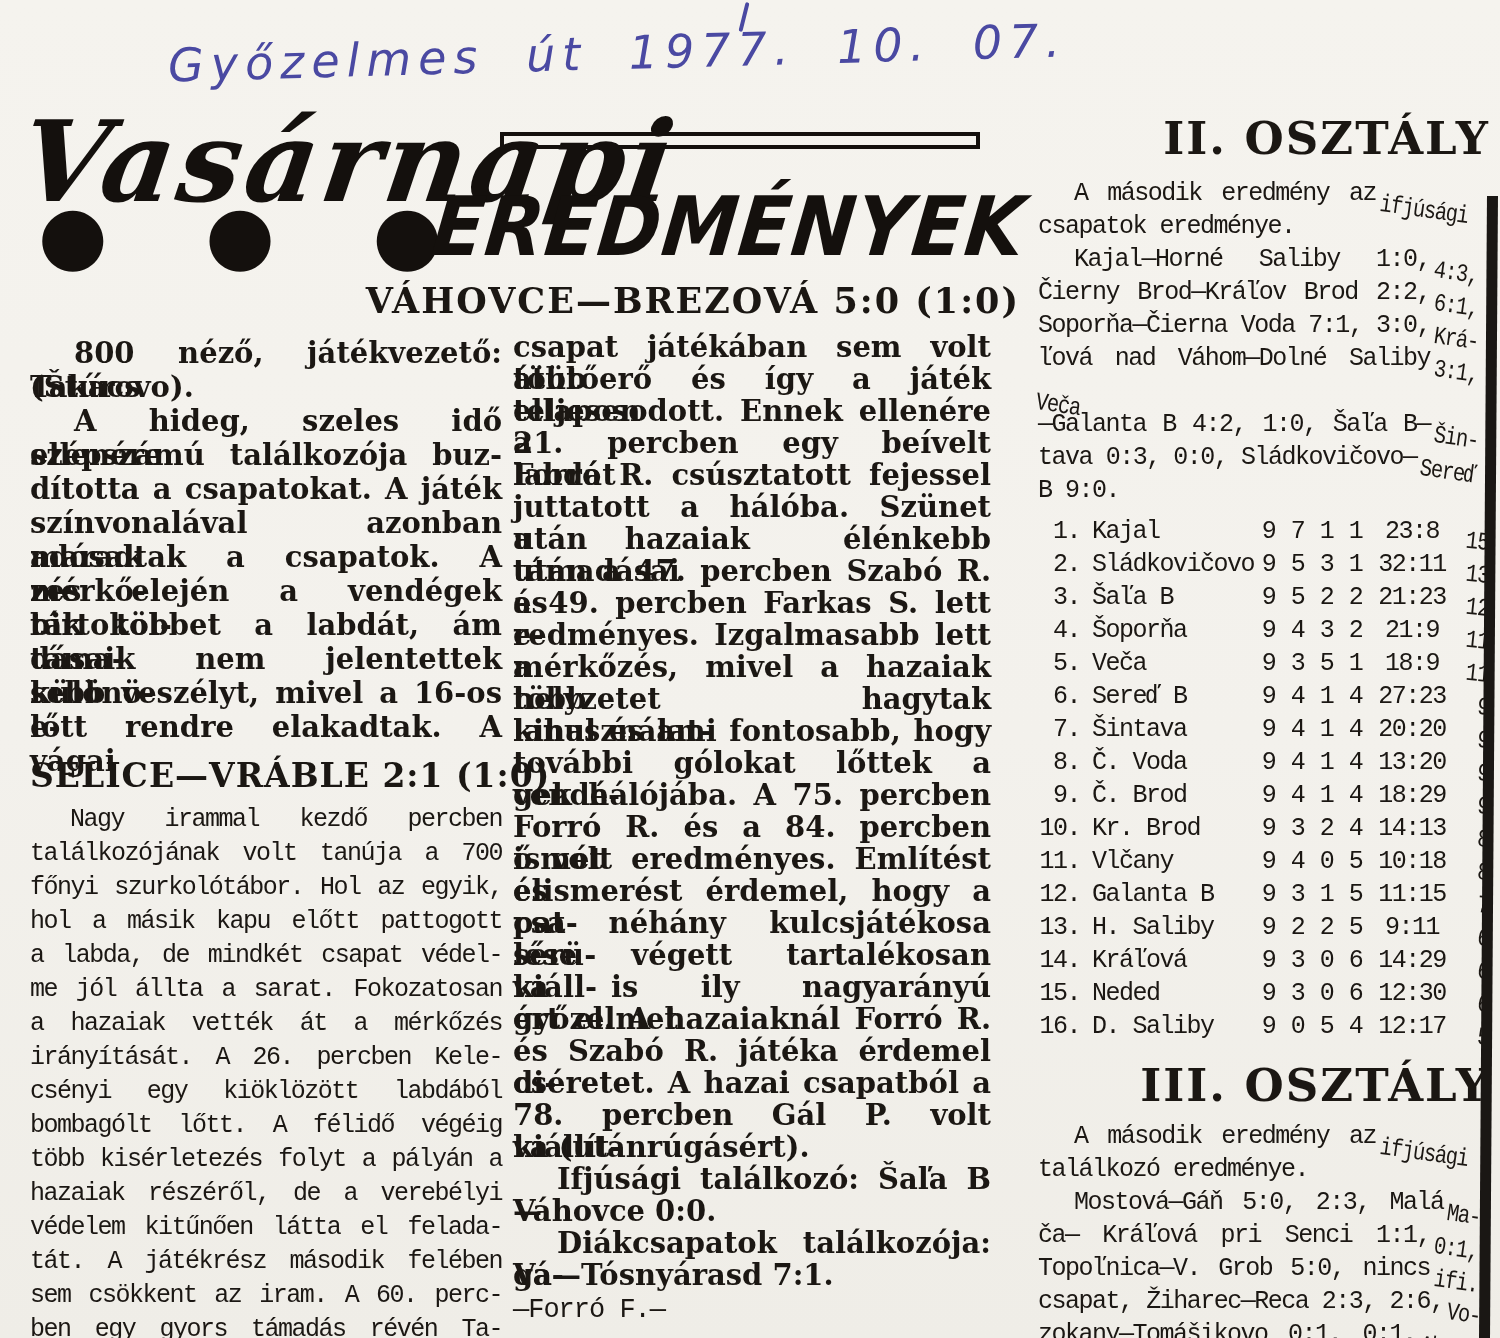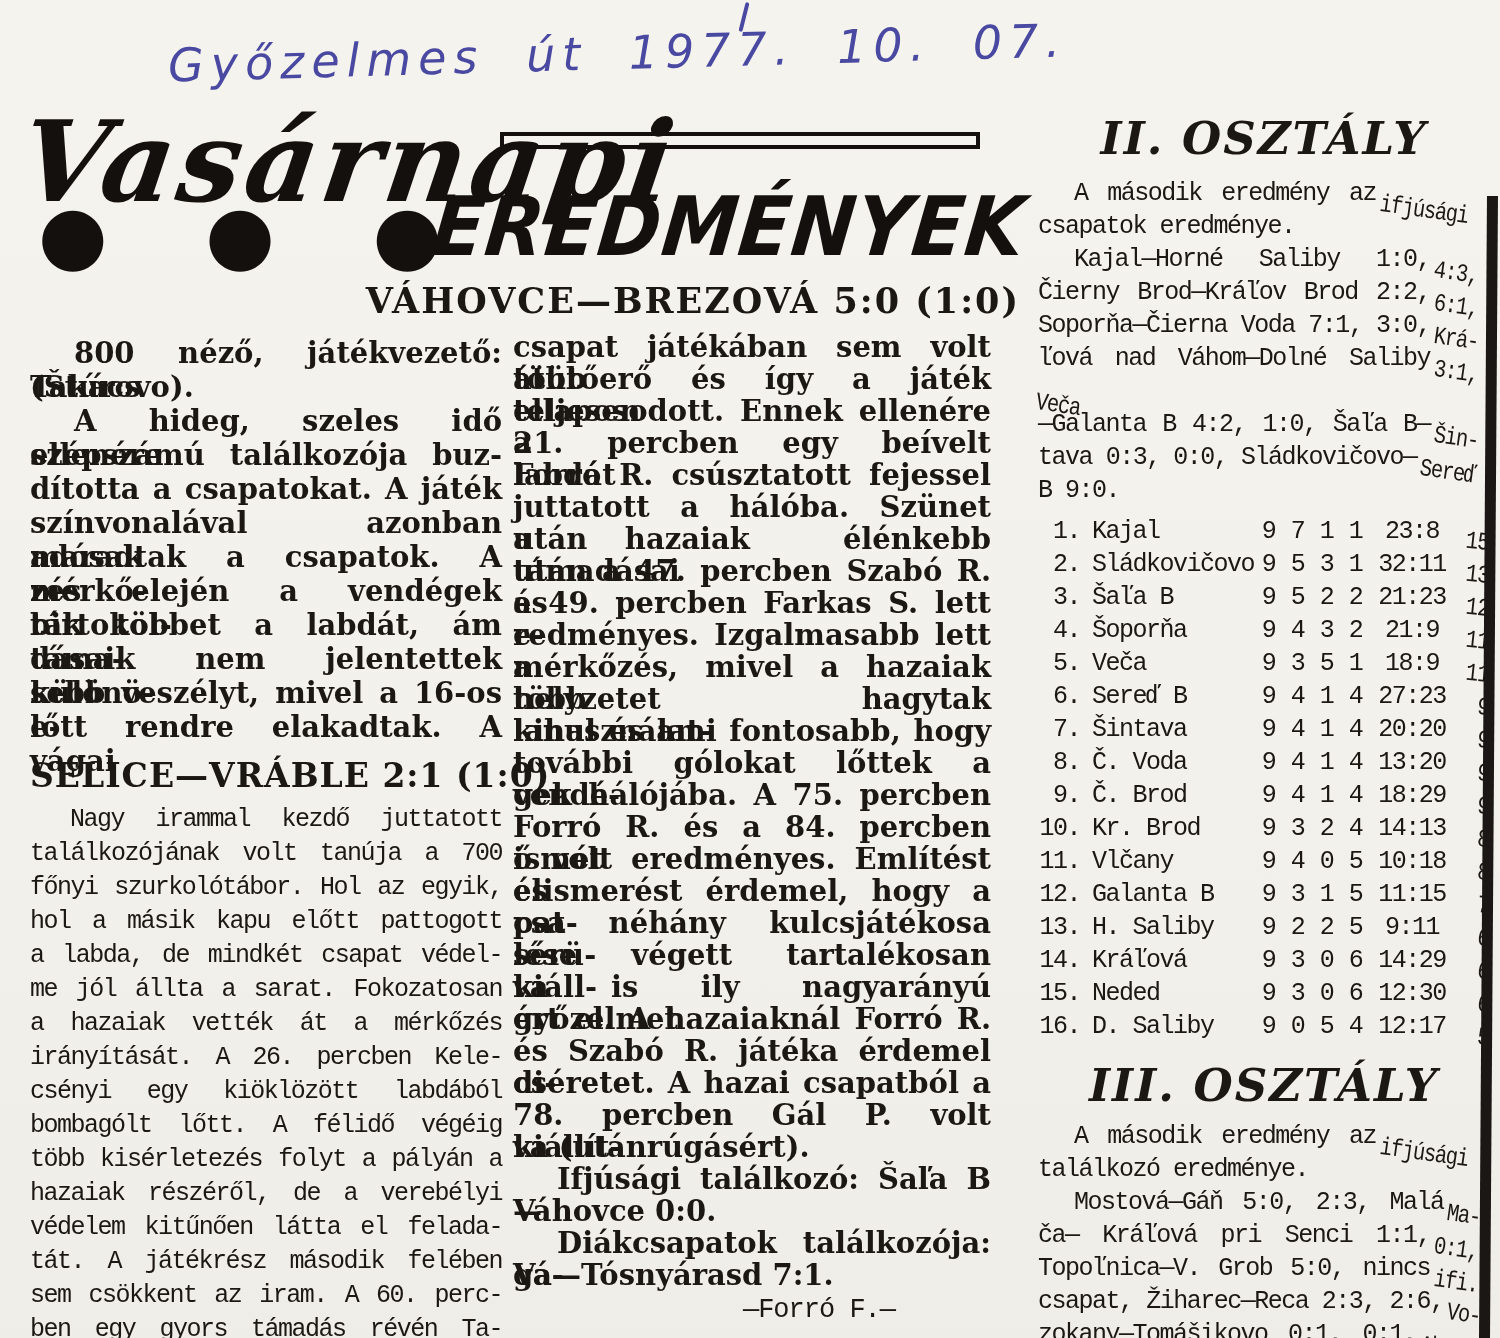--- a/index.html
+++ b/index.html
@@ -70,27 +70,27 @@
     line-height:34px;height:34px;text-align:justify;text-align-last:justify;
   }
   .mline.ind{text-indent:40px;}
 
   .section-heading{
     margin:12px 0 8px 0;text-align:center;font-weight:bold;font-size:33px;
     letter-spacing:1px;font-family:"DejaVu Serif", serif;white-space:nowrap;
   }
   .byline{
     font-family:"Liberation Mono", monospace;font-size:27px;letter-spacing:-1px;
-    text-align:right;padding-right:96px;margin-top:4px;
+    padding-right:96px;margin-top:4px;
   }
 
   
   .osztaly-heading{
-    margin:0 0 14px 0;text-align:center;font-weight:bold;font-size:45px;
-    letter-spacing:2px;font-family:"DejaVu Serif", serif;white-space:nowrap;font-style:italic;
+    margin:0 0 14px 0;text-align:right;font-weight:bold;font-size:45px;
+    letter-spacing:2px;font-family:"DejaVu Serif", serif;white-space:nowrap;
   }
   .osztaly-heading.second{margin-top:14px;margin-bottom:10px;}
   .rline{
     display:flex;align-items:baseline;height:33px;
     font-family:"Liberation Mono", monospace;font-size:25px;letter-spacing:-1.5px;
   }
   .rline .rtext{flex:1;text-align:justify;text-align-last:justify;margin-right:6px;}
   .rline.end .rtext{text-align-last:left;}
   .rline.ind .rtext{text-indent:36px;}
   .droop{
@@ -160,21 +160,21 @@
 
         <div class="bline">dásaik nem jelentettek különö-</div>
 
         <div class="bline">sebb veszélyt, mivel a 16-os e-</div>
 
         <div class="bline">lőtt rendre elakadtak. A vágai</div>
       </div>
     <div class="section-heading">SELICE—VRÁBLE 2:1 (1:0)</div>
     <div>
 
-        <div class="mline ind">Nagy irammal kezdő juttatott</div>
+        <div class="mline ind">Nagy irammal kezdő percben</div>
 
         <div class="mline">találkozójának volt tanúja a 700</div>
 
         <div class="mline">főnyi szurkolótábor. Hol az egyik,</div>
 
         <div class="mline">hol a másik kapu előtt pattogott</div>
 
         <div class="mline">a labda, de mindkét csapat védel-</div>
 
         <div class="mline">me jól állta a sarat. Fokozatosan</div>

